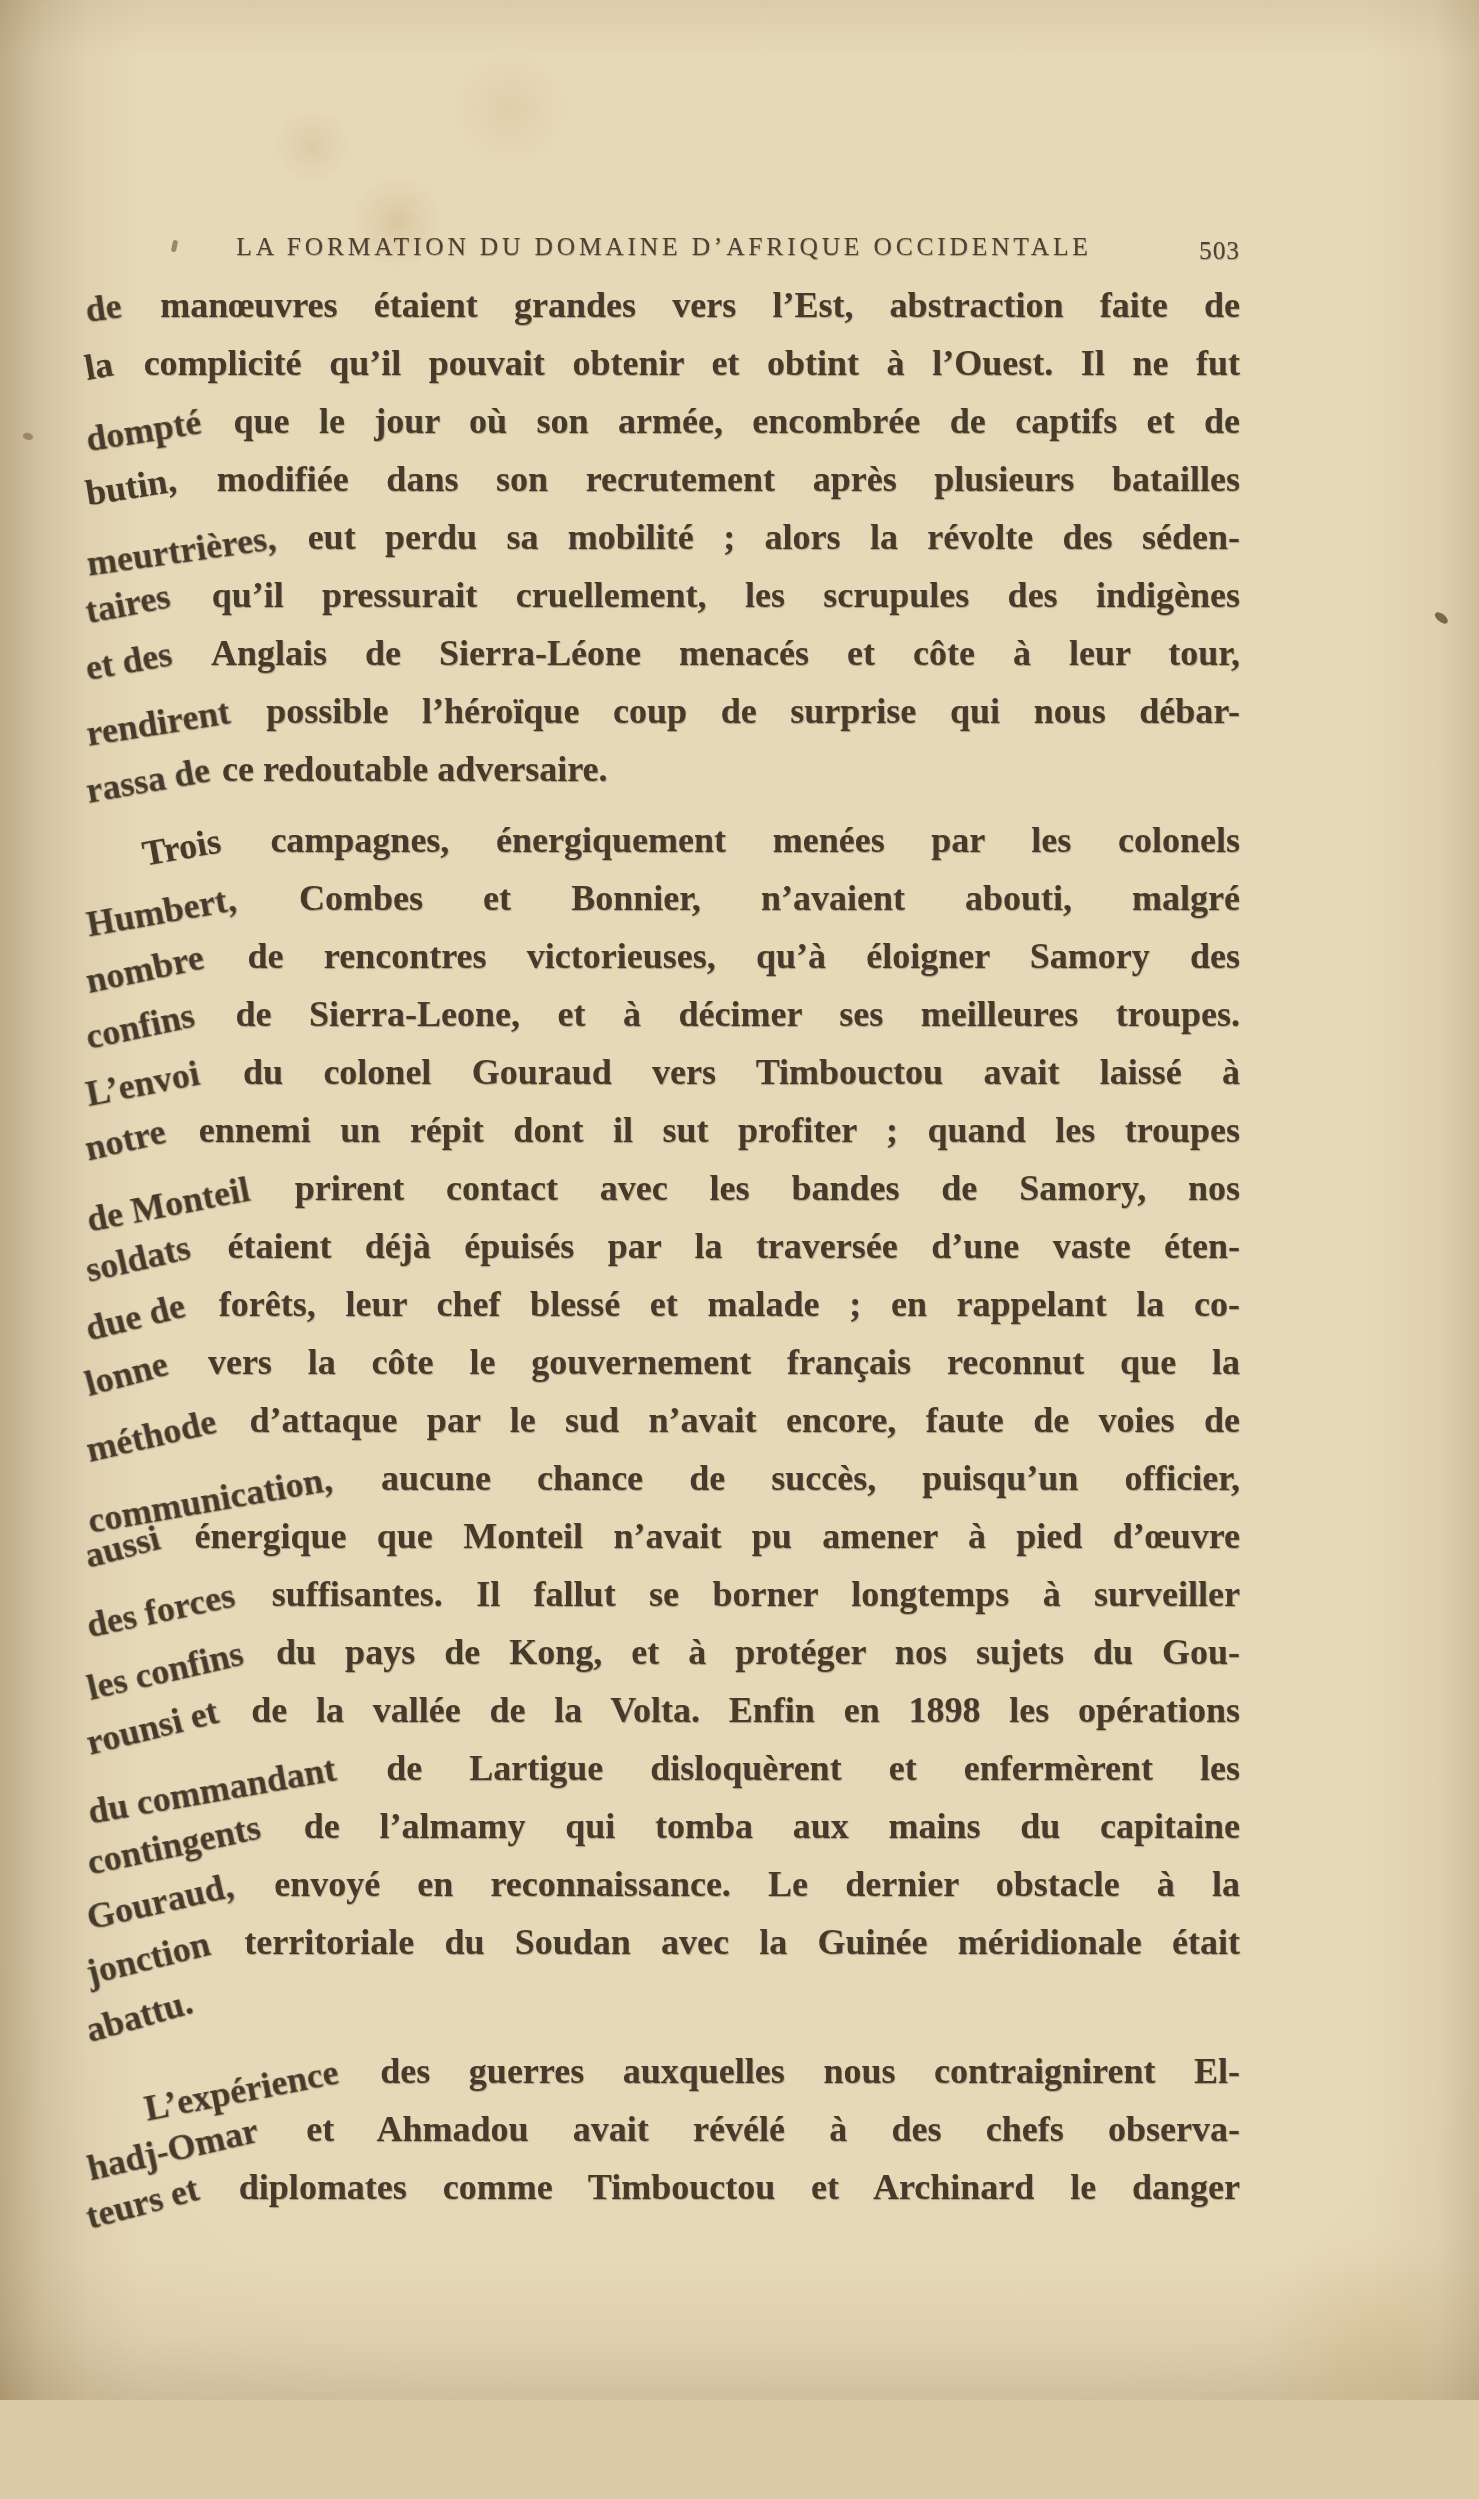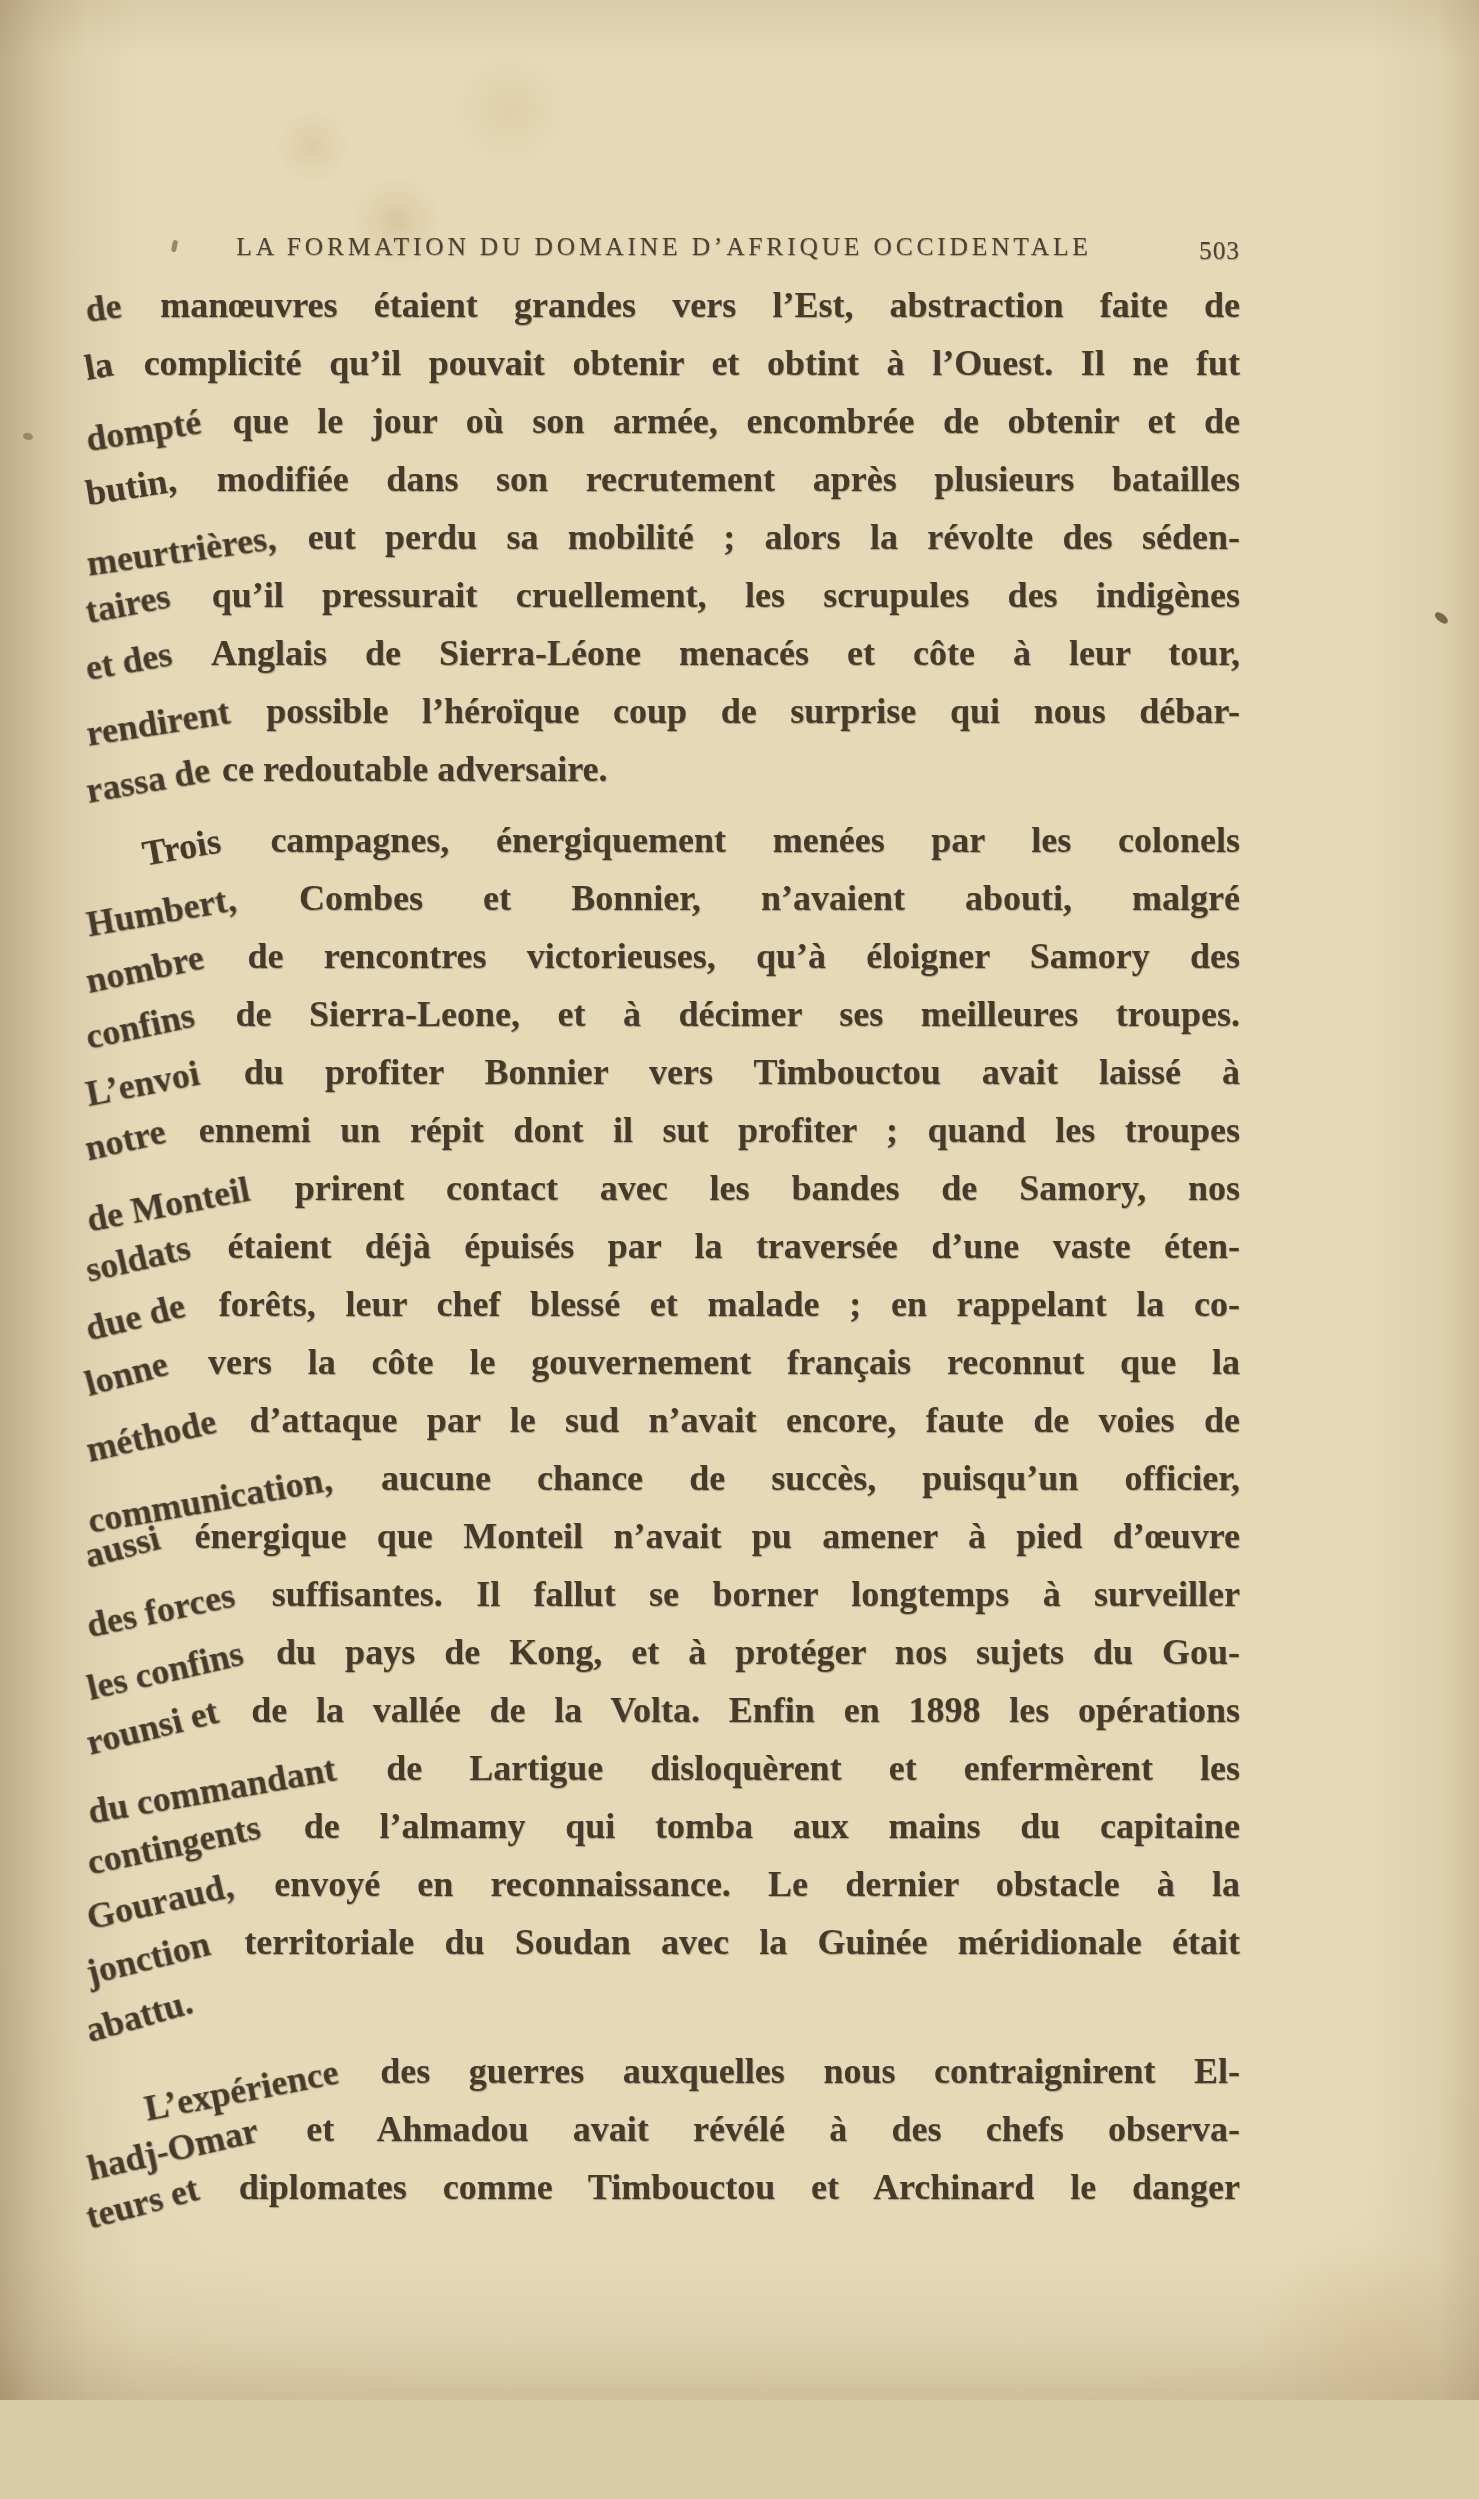--- a/index.html
+++ b/index.html
@@ -75,33 +75,33 @@
   <div class="ink-speck speck-c"></div>
 
   <div class="page-header">
     <div class="running-title">LA FORMATION DU DOMAINE D’AFRIQUE OCCIDENTALE</div>
     <div class="page-number">503</div>
   </div>
 
   <div class="page-body">
     <div class="line just" style="--r:-8deg"><span class="lead">de</span> <span class="rest">manœuvres étaient grandes vers l’Est, abstraction faite de</span></div>
     <div class="line just" style="--r:-10deg"><span class="lead">la</span> <span class="rest">complicité qu’il pouvait obtenir et obtint à l’Ouest. Il ne fut</span></div>
-    <div class="line just" style="--r:-9deg"><span class="lead">dompté</span> <span class="rest">que le jour où son armée, encombrée de obtenir et de</span></div>
+    <div class="line just" style="--r:-9deg"><span class="lead">dompté</span> <span class="rest">que le jour où son armée, encombrée de captifs et de</span></div>
     <div class="line just" style="--r:-9deg"><span class="lead">butin,</span> <span class="rest">modifiée dans son recrutement après plusieurs batailles</span></div>
     <div class="line just" style="--r:-8deg"><span class="lead">meurtrières,</span> <span class="rest">eut perdu sa mobilité ; alors la révolte des séden-</span></div>
     <div class="line just" style="--r:-11deg"><span class="lead">taires</span> <span class="rest">qu’il pressurait cruellement, les scrupules des indigènes</span></div>
     <div class="line just" style="--r:-10deg"><span class="lead">et des</span> <span class="rest">Anglais de Sierra-Léone menacés et côte à leur tour,</span></div>
     <div class="line just" style="--r:-9deg"><span class="lead">rendirent</span> <span class="rest">possible l’héroïque coup de surprise qui nous débar-</span></div>
     <div class="line end" style="--r:-10deg"><span class="lead">rassa de</span> <span class="rest">ce redoutable adversaire.</span></div>
 
     <div class="line just indent pstart" style="--r:-10deg"><span class="lead">Trois</span> <span class="rest">campagnes, énergiquement menées par les colonels</span></div>
     <div class="line just" style="--r:-10deg"><span class="lead">Humbert,</span> <span class="rest">Combes et Bonnier, n’avaient abouti, malgré</span></div>
     <div class="line just" style="--r:-12deg"><span class="lead">nombre</span> <span class="rest">de rencontres victorieuses, qu’à éloigner Samory des</span></div>
     <div class="line just" style="--r:-12deg"><span class="lead">confins</span> <span class="rest">de Sierra-Leone, et à décimer ses meilleures troupes.</span></div>
-    <div class="line just" style="--r:-11deg"><span class="lead">L’envoi</span> <span class="rest">du profiter Bonnier vers Timbouctou avait laissé à</span></div>
+    <div class="line just" style="--r:-11deg"><span class="lead">L’envoi</span> <span class="rest">du colonel Gouraud vers Timbouctou avait laissé à</span></div>
     <div class="line just" style="--r:-13deg"><span class="lead">notre</span> <span class="rest">ennemi un répit dont il sut profiter ; quand les troupes</span></div>
     <div class="line just" style="--r:-11deg"><span class="lead">de Monteil</span> <span class="rest">prirent contact avec les bandes de Samory, nos</span></div>
     <div class="line just" style="--r:-13deg"><span class="lead">soldats</span> <span class="rest">étaient déjà épuisés par la traversée d’une vaste éten-</span></div>
     <div class="line just" style="--r:-14deg"><span class="lead">due de</span> <span class="rest">forêts, leur chef blessé et malade ; en rappelant la co-</span></div>
     <div class="line just" style="--r:-15deg"><span class="lead">lonne</span> <span class="rest">vers la côte le gouvernement français reconnut que la</span></div>
     <div class="line just" style="--r:-13deg"><span class="lead">méthode</span> <span class="rest">d’attaque par le sud n’avait encore, faute de voies de</span></div>
     <div class="line just" style="--r:-10deg"><span class="lead">communication,</span> <span class="rest">aucune chance de succès, puisqu’un officier,</span></div>
     <div class="line just" style="--r:-15deg"><span class="lead">aussi</span> <span class="rest">énergique que Monteil n’avait pu amener à pied d’œuvre</span></div>
     <div class="line just" style="--r:-12deg"><span class="lead">des forces</span> <span class="rest">suffisantes. Il fallut se borner longtemps à surveiller</span></div>
     <div class="line just" style="--r:-13deg"><span class="lead">les confins</span> <span class="rest">du pays de Kong, et à protéger nos sujets du Gou-</span></div>

